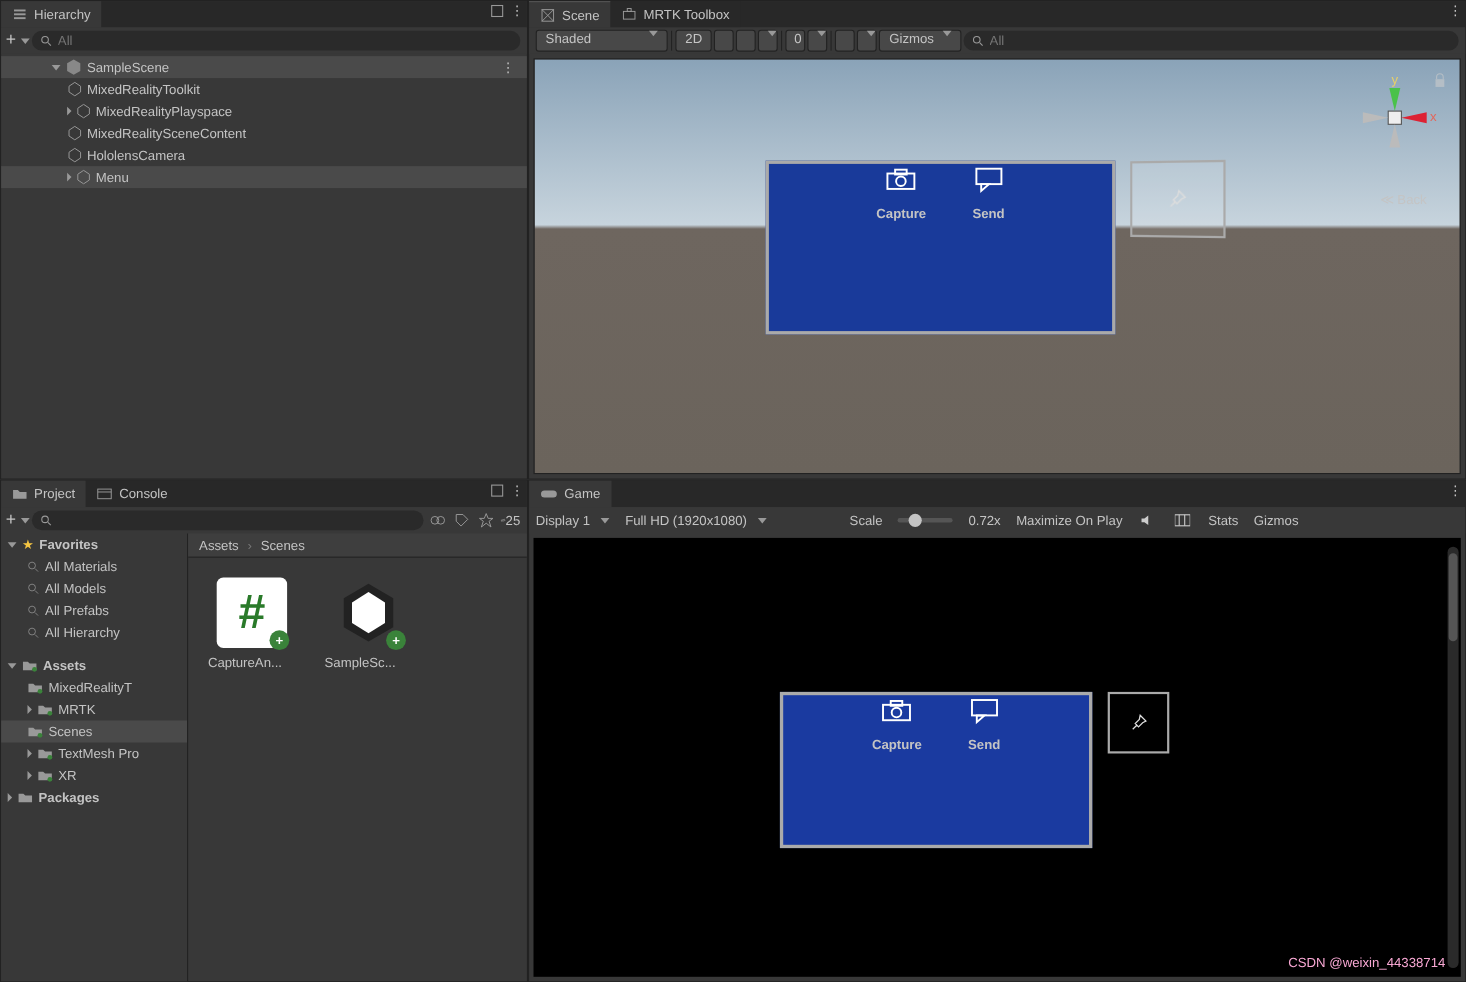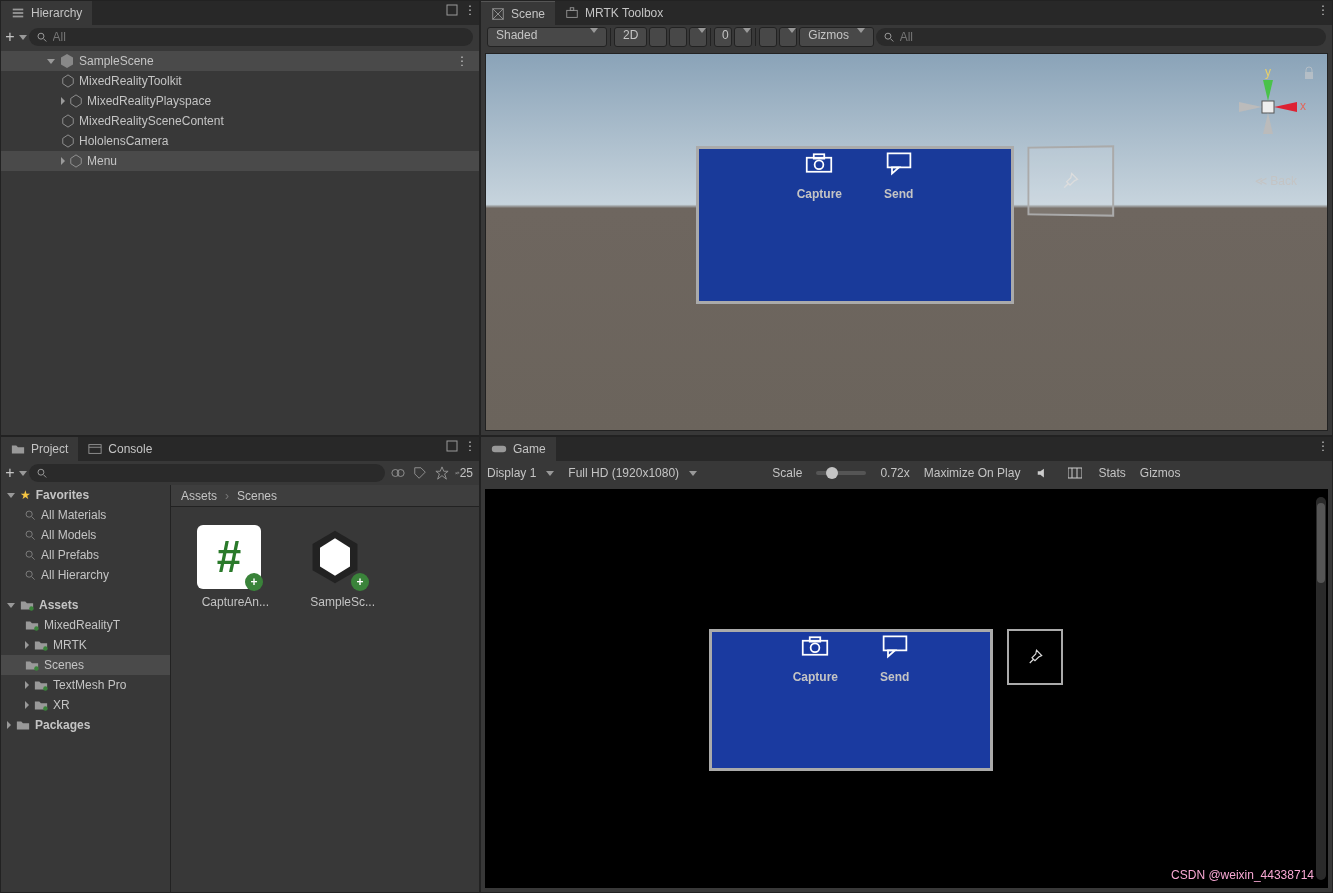--- a/index.html
+++ b/index.html
@@ -53,21 +53,21 @@
 .prow.sel{background:#4a4a4a}
 .prow .bold{font-weight:bold}
 .star{color:#f5c542}
 .folder{width:14px;height:12px}
 .pmain{flex:1;display:flex;flex-direction:column}
 .crumb{display:flex;align-items:center;height:22px;padding:0 10px;gap:8px;background:#3e3e3e;border-bottom:1px solid #222}
 .assets{flex:1;display:flex;gap:26px;padding:18px;align-items:flex-start}
 .assetItem{width:80px;display:flex;flex-direction:column;align-items:center;gap:6px}
 .assetIcon{width:64px;height:64px;background:#fff;border-radius:6px;display:flex;align-items:center;justify-content:center;position:relative}
 .assetIcon .badge{position:absolute;right:-2px;bottom:-2px;width:18px;height:18px;background:#3a833a;border-radius:50%;color:#fff;font-weight:bold;display:flex;align-items:center;justify-content:center}
-.assetItem .nm{white-space:nowrap;overflow:hidden;text-overflow:ellipsis;width:80px;text-align:right}
+.assetItem .nm{white-space:nowrap;overflow:hidden;text-overflow:ellipsis;width:80px;text-align:left}
 
 
 .gamearea{flex:1;background:#000;position:relative;margin:4px}
 .gamearea .menuPanel{background:#1a3aa0}
 .gamearea .pinBox{background:#000;border:2px solid #aaa}
 .scroll{position:absolute;right:2px;top:8px;bottom:8px;width:10px;background:#2a2a2a;border-radius:6px}
 .scroll .thumb{position:absolute;left:1px;right:1px;top:6px;height:80px;background:#555;border-radius:6px}
 
 .watermark{position:absolute;right:14px;bottom:6px;color:#f9a8d4}
 

